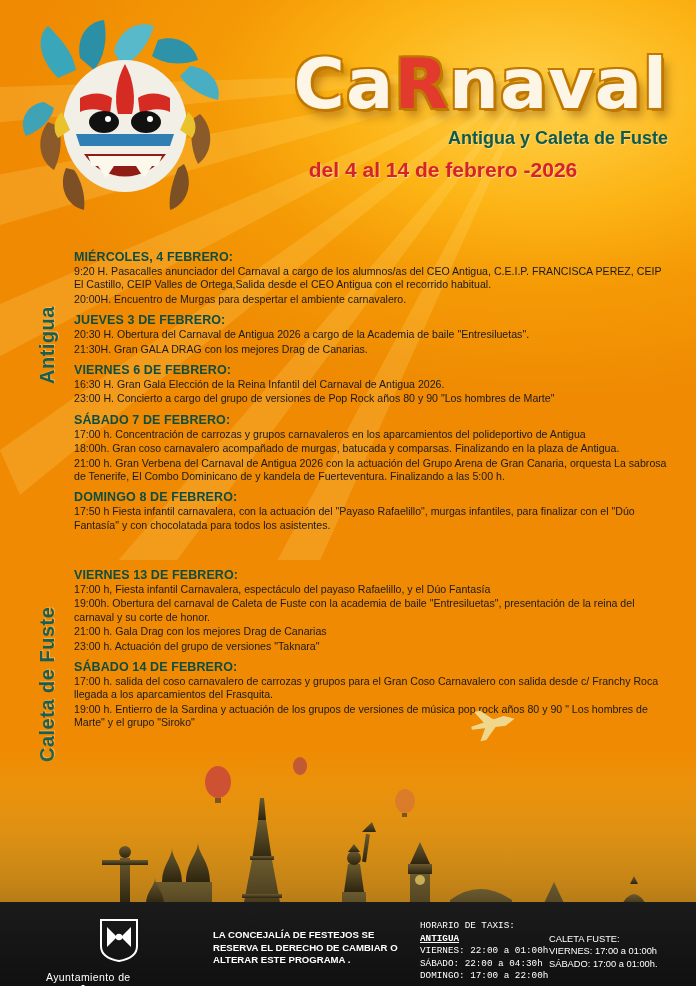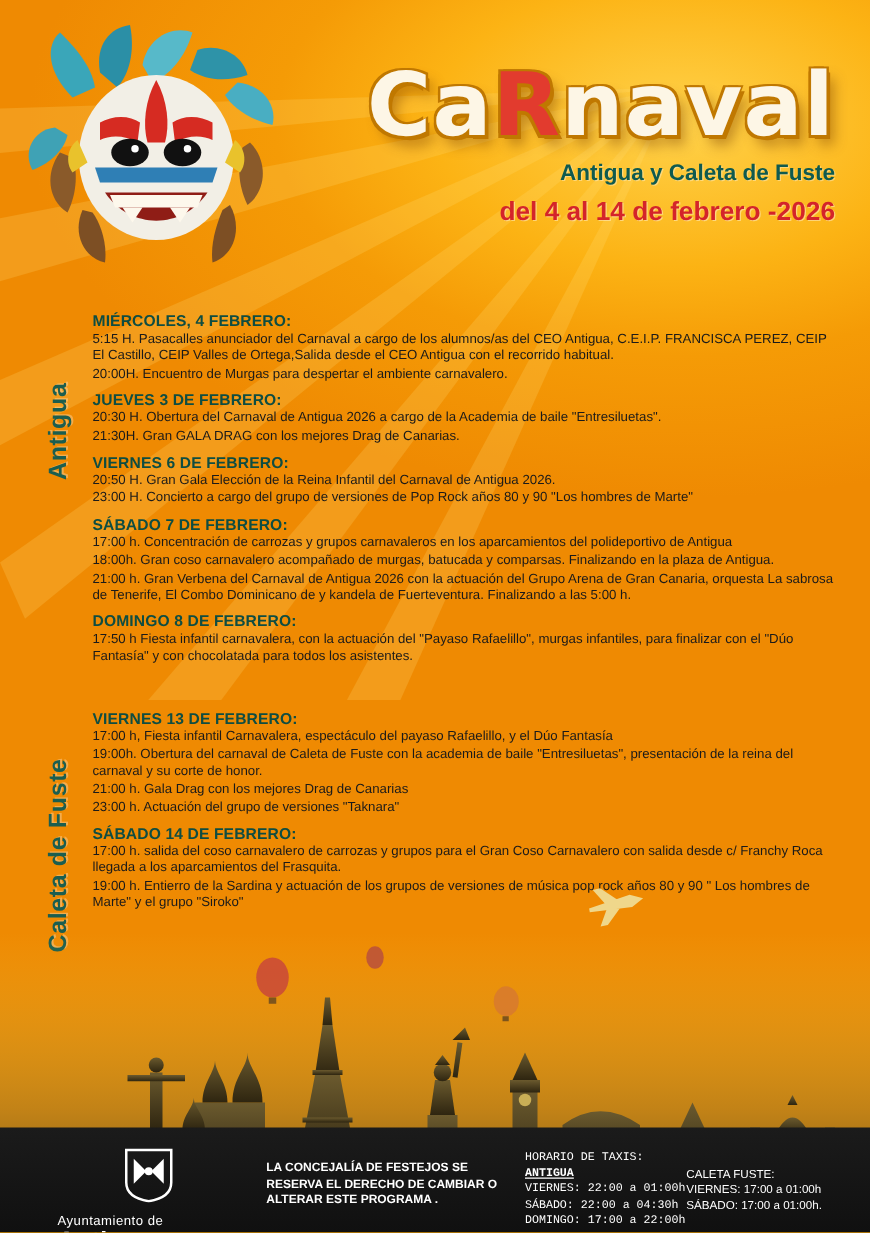--- a/index.html
+++ b/index.html
@@ -86,20 +86,21 @@
   }
   .title-dates {
     font-family: "Liberation Sans", sans-serif;
     font-weight: bold;
     font-size: 21px;
     line-height: 26px;
     color: #d4242a;
     margin-top: 3px;
     text-shadow: 1px 1px 0 rgba(255,255,255,.4);
     white-space: nowrap;
+    text-align: center;
   }
   
   .program {
     position: absolute;
     left: 28px;
     top: 250px;
     width: 640px;
   }
   .section {
     position: relative;
@@ -285,29 +286,29 @@
   </div>
 
   <div class="program">
 
     <div class="section" style="height:300px;">
       <div class="vert-holder" style="height:240px;">
         <div class="section-vert" style="top:100px;">Antigua</div>
       </div>
 
       <div class="day-title first">MIÉRCOLES, 4 FEBRERO:</div>
-      <p class="event">5:15 H. Pasacalles anunciador del Carnaval a cargo de los alumnos/as del CEO Antigua, C.E.I.P. FRANCISCA PEREZ, CEIP El Castillo, CEIP Valles de Ortega,Salida desde el CEO Antigua con el recorrido habitual.</p>
+      <p class="event">9:20 H. Pasacalles anunciador del Carnaval a cargo de los alumnos/as del CEO Antigua, C.E.I.P. FRANCISCA PEREZ, CEIP El Castillo, CEIP Valles de Ortega,Salida desde el CEO Antigua con el recorrido habitual.</p>
       <p class="event">20:00H. Encuentro de Murgas para despertar el ambiente carnavalero.</p>
 
       <div class="day-title">JUEVES  3 DE FEBRERO:</div>
       <p class="event">20:30 H. Obertura del Carnaval de Antigua 2026 a cargo de la Academia de baile "Entresiluetas".</p>
       <p class="event">21:30H. Gran GALA DRAG con los mejores Drag de Canarias.</p>
 
       <div class="day-title">VIERNES 6 DE FEBRERO:</div>
-      <p class="event">20:50 H. Gran Gala Elección de la Reina Infantil del Carnaval de Antigua 2026.</p>
+      <p class="event">16:30 H. Gran Gala Elección de la Reina Infantil del Carnaval de Antigua 2026.</p>
       <p class="event">23:00 H. Concierto a cargo del grupo de versiones de Pop Rock años 80 y 90 "Los hombres de Marte"</p>
 
       <div class="day-title">SÁBADO 7 DE FEBRERO:</div>
       <p class="event">17:00 h. Concentración de carrozas y grupos carnavaleros en los aparcamientos del polideportivo de Antigua</p>
       <p class="event">18:00h. Gran coso carnavalero acompañado de murgas, batucada y comparsas. Finalizando en la plaza de Antigua.</p>
       <p class="event">21:00 h. Gran Verbena del Carnaval de Antigua 2026 con la actuación del Grupo Arena de Gran Canaria, orquesta La sabrosa de Tenerife, El Combo Dominicano de y kandela de Fuerteventura. Finalizando a las 5:00 h.</p>
 
       <div class="day-title">DOMINGO 8 DE FEBRERO:</div>
       <p class="event"> 17:50 h Fiesta infantil carnavalera, con la actuación del "Payaso Rafaelillo", murgas infantiles, para finalizar con el "Dúo Fantasía" y con chocolatada para todos los asistentes.</p>
     </div>

